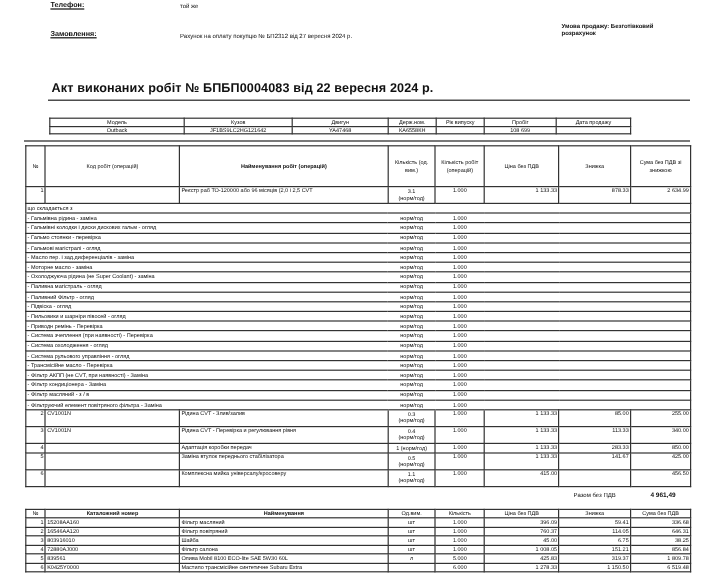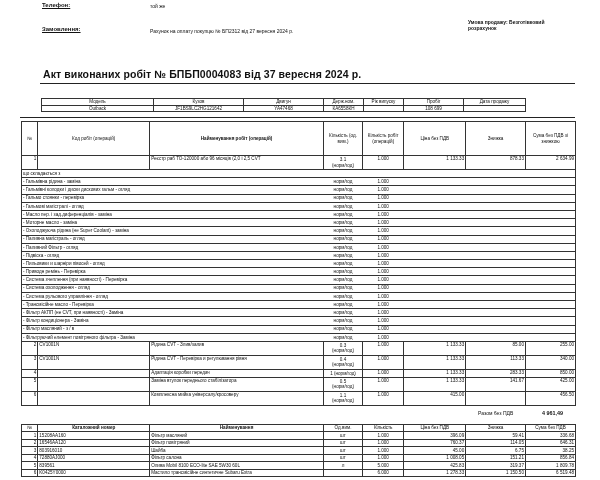--- a/index.html
+++ b/index.html
@@ -22,21 +22,21 @@
 
 <div class="abs lbl-u" style="left:42px;top:2px;">Телефон:</div>
 <div class="abs small" style="left:150px;top:3px;">той же</div>
 <div class="abs lbl-u" style="left:42px;top:26px;">Замовлення:</div>
 <div class="abs small" style="left:150px;top:28px;">Рахунок на оплату покупцю № БП2312 від 27 вересня 2024 р.</div>
 <div class="abs small" style="left:468px;top:19px;font-weight:bold;">
   <div>Умова продажу: Безготівковий</div>
   <div>розрахунок</div>
 </div>
 
-<div class="abs title" style="left:43px;top:68px;">Акт виконаних робіт № БПБП0004083 від 37 вересня 2024 р.</div>
+<div class="abs title" style="left:43px;top:68px;">Акт виконаних робіт № БПБП0004083 від 22 вересня 2024 р.</div>
 <div class="hr" style="left:40px;top:83px;width:535px;"></div>
 
 <table style="left:41px;top:98px;width:484px;">
   <colgroup>
       <col style="width:112px">
       <col style="width:90px">
       <col style="width:80px">
       <col style="width:40px">
       <col style="width:40px">
       <col style="width:60px">

